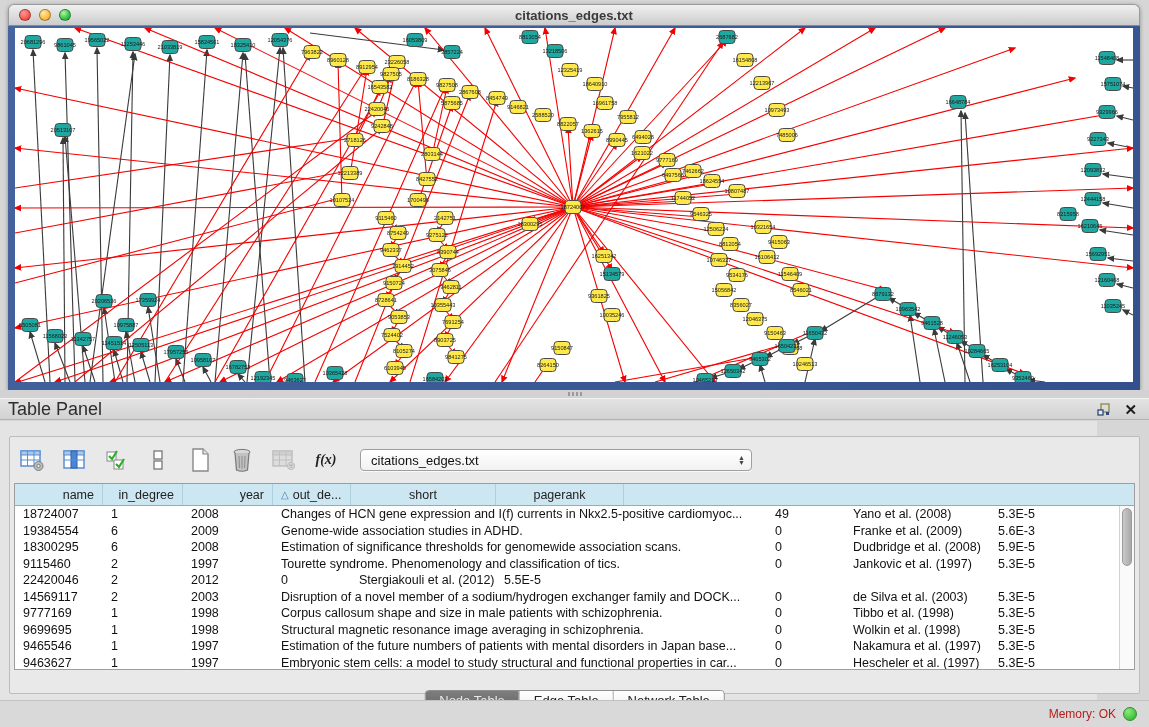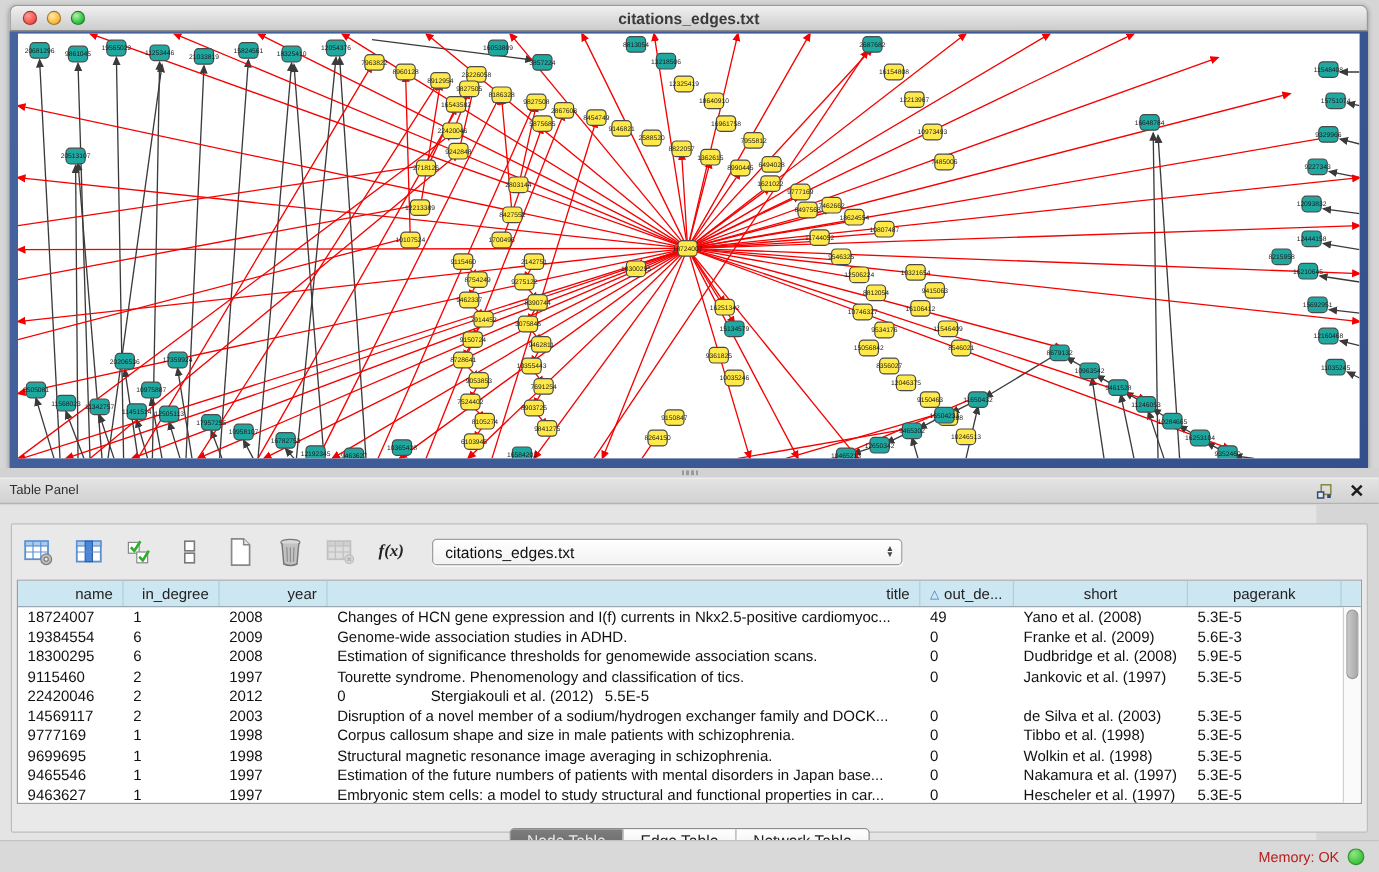--- a/index.html
+++ b/index.html
@@ -21,21 +21,21 @@
   .canvas { width:100%; height:100%; background:#ffffff; overflow:hidden; }
   .canvas svg { display:block; }
 
   
   .divider { position:absolute; left:0; top:390px; width:1149px; height:8px; background:#d2d2d2; }
   .grip { position:absolute; left:568px; top:2px; width:14px; height:4px;
     background:repeating-linear-gradient(90deg,#9a9a9a 0 2px,transparent 2px 4px); }
   .panel-titlebar { position:absolute; left:0; top:398px; width:1149px; height:22px;
     background:linear-gradient(#e3e3e3,#d2d2d2); border-top:1px solid #f2f2f2; border-bottom:1px solid #b2b2b2;
     display:flex; align-items:center; }
-  .panel-title { font-size:11px; color:#2e2e2e; margin-left:8px; }
+  .panel-title { font-size:18px; color:#2e2e2e; margin-left:8px; }
   .panel-titlebar-right { margin-left:auto; display:flex; align-items:center; gap:13px; margin-right:12px; }
   .float-icon svg { display:block; }
   .close-icon { font-size:15px; font-weight:bold; color:#1c1c1c; line-height:15px; cursor:default; }
 
   
   .panel-body { position:absolute; left:0; top:421px; width:1097px; height:279px; background:#e4e4e4; }
   .inner-panel { position:absolute; left:9px; top:15px; width:1131px; height:258px;
     background:#e9e9e9; border:1px solid #bdbdbd; border-radius:2px; }
   .toolbar { position:absolute; left:8px; top:6px; height:34px; display:flex; align-items:center; gap:14px; }
   .tool-btn { width:28px; height:26px; display:flex; align-items:center; justify-content:center; }
@@ -897,23 +897,20 @@
       <div class="thead" id="thead">
           <div class="th align-right" style="width: 88px;">
             <span>name</span>
           </div>
           <div class="th align-right" style="width: 80px;">
             <span>in_degree</span>
           </div>
           <div class="th align-right" style="width: 90px;">
             <span>year</span>
           </div>
-          <div class="th align-right" style="width: 494px;">
-            <span>title</span>
-          </div>
           <div class="th align-left" style="width: 78px;">
             <span class="sort-tri">△</span>
             <span>out_de...</span>
           </div>
           <div class="th align-center" style="width: 145px;">
             <span>short</span>
           </div>
           <div class="th align-center" style="width: 128px;">
             <span>pagerank</span>
           </div>

